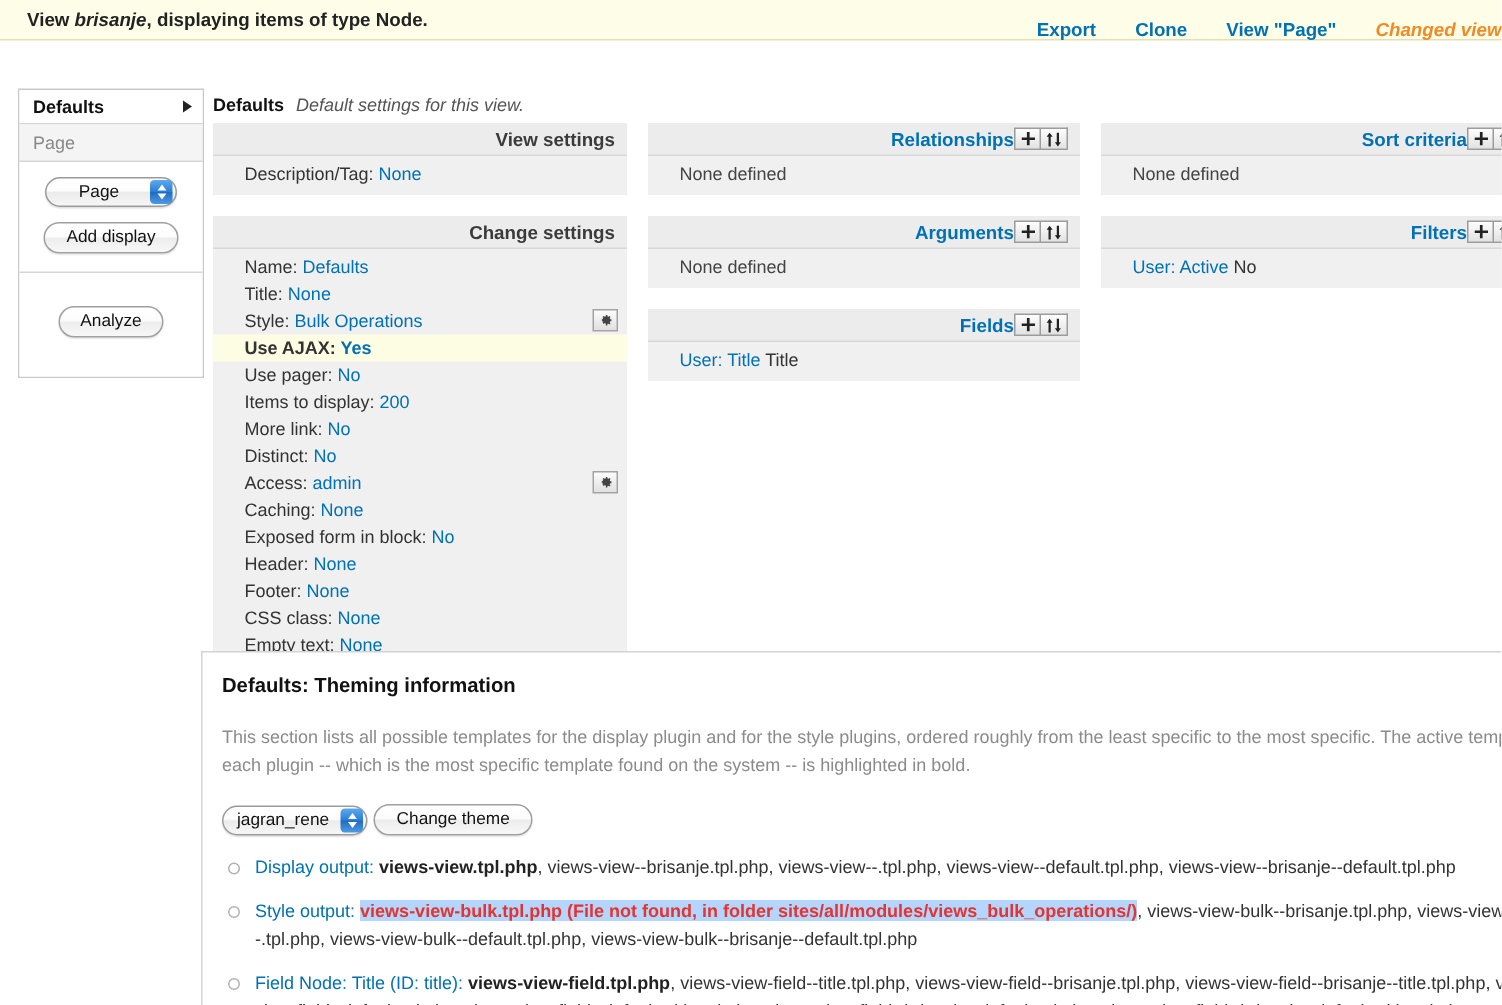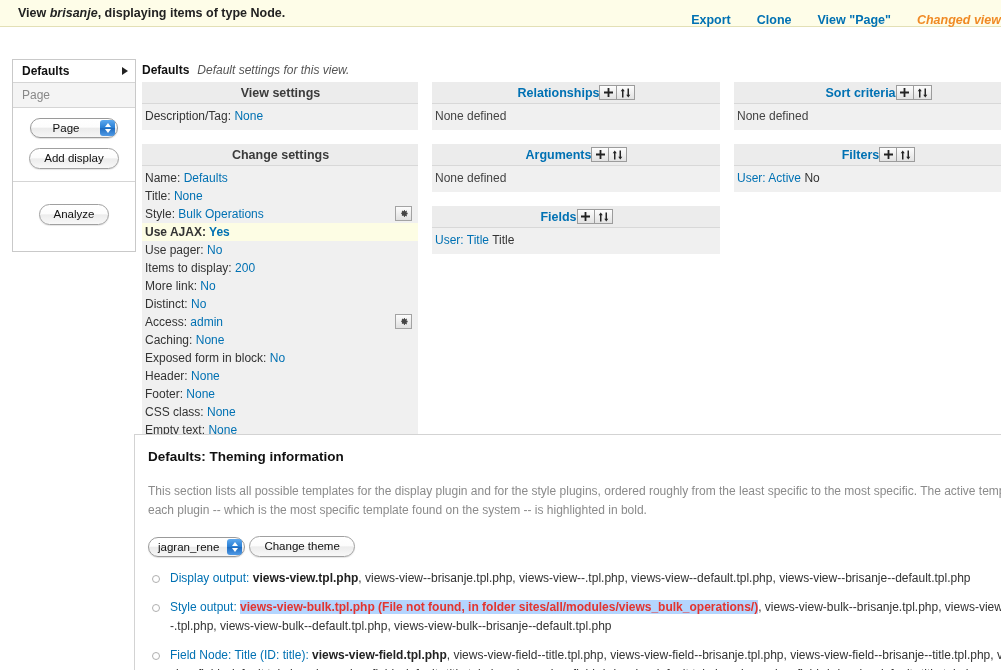--- a/index.html
+++ b/index.html
@@ -173,21 +173,21 @@
   .col-2 { left: 432px; width: 288px; }
   .col-3 { left: 734px; width: 288px; }
 
   .bucket { margin-bottom: 14px; background: #f0f0f0; }
   .bucket-head {
     background: #ececec;
     border-bottom: 1px solid #d8d8d8;
     padding: 4px 8px 4px 9px;
     display: flex;
     align-items: center;
-    justify-content: center;
+    justify-content: flex-end;
     height: 22px;
   }
   .bucket-title {
     font-weight: bold;
     font-size: 12.5px;
     color: #0071b3;
     cursor: pointer;
   }
   .bucket-title.plain { color: #3b3b3b; cursor: default; }
   .bucket-actions { display: flex; align-items: center; }
@@ -197,21 +197,21 @@
     background: linear-gradient(to bottom, #fdfdfd, #e2e2e2);
     display: flex; align-items: center; justify-content: center;
     font-size: 10px; line-height: 1; color: #222;
     cursor: pointer;
   }
   .ico-btn + .ico-btn { border-left: none; }
   .ico-btn svg { display: block; }
 
   .bucket-body { background: #f0f0f0; padding: 3px 0 5px 0; }
   .row {
-    padding: 1px 8px 1px 3px;
+    padding: 1px 8px 1px 21px;
     font-size: 12px;
     line-height: 16px;
     color: #333;
     white-space: nowrap;
     position: relative;
   }
   .row.hl { background: #fdfde4; font-weight: bold; }
   .row.hl .lnk { font-weight: bold; text-align: center; }
   .row.theme-row {
     background: #fdfde4;

